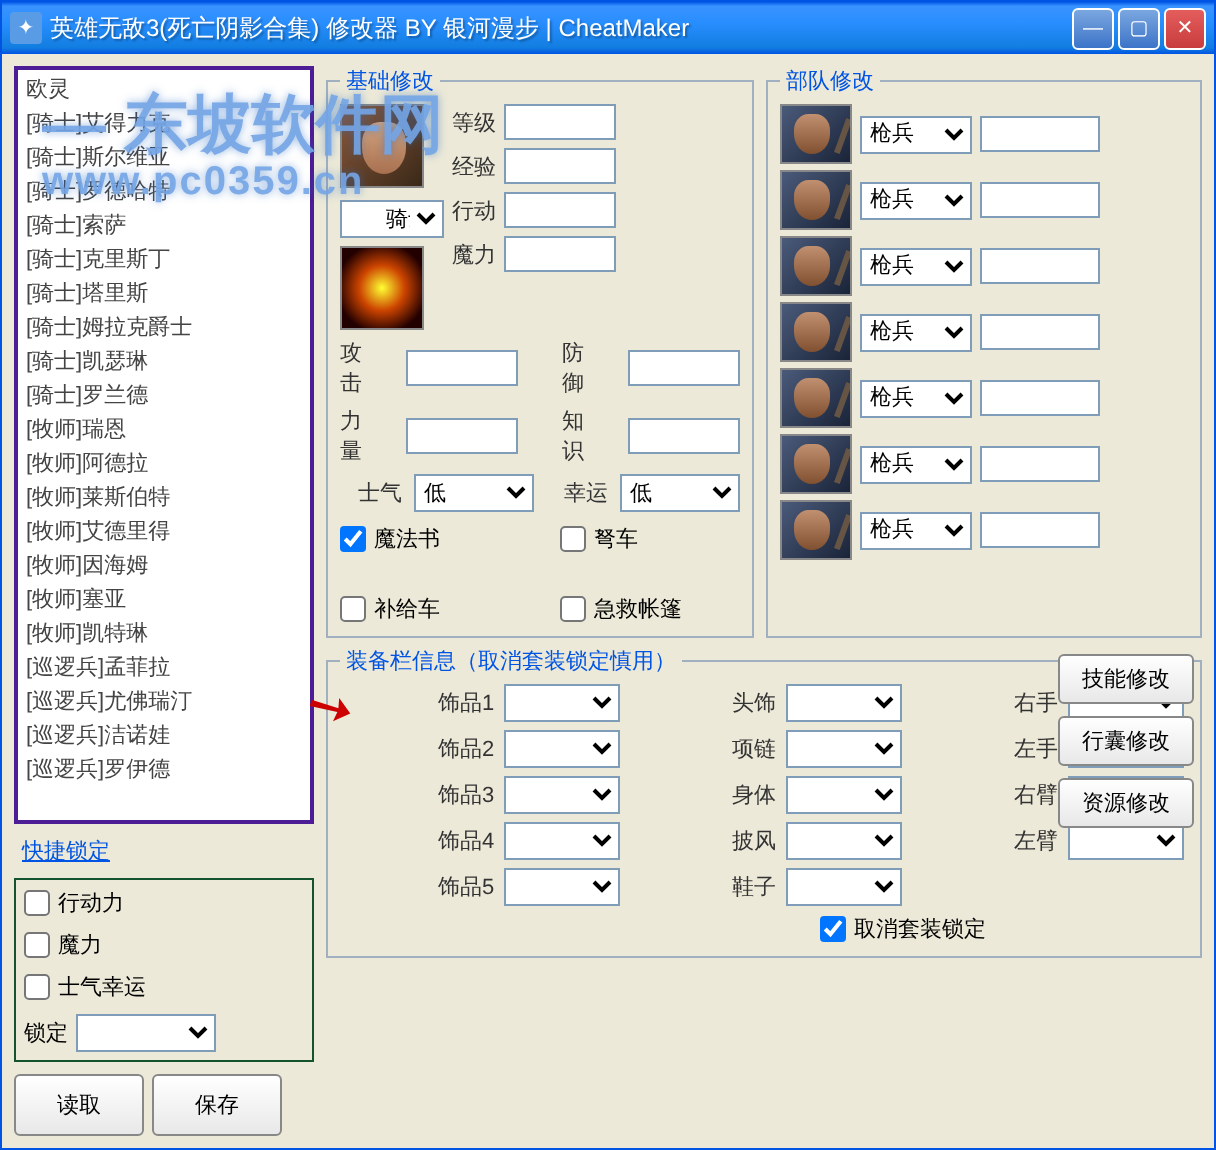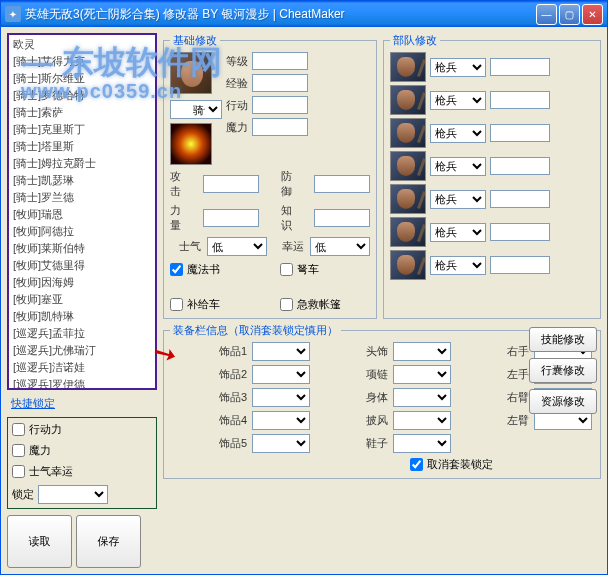--- a/index.html
+++ b/index.html
@@ -16,21 +16,21 @@
 .content { display: flex; padding: 6px; gap: 6px; height: calc(100% - 26px); position: relative; }
 .left-col { width: 150px; display: flex; flex-direction: column; gap: 4px; }
 .hero-list { border: 2px solid #4c1d95; height: 396px; overflow-y: auto; background: #fff; font-size: 11px; }
 .hero-list-inner { padding: 1px; }
 .hero-item { padding: 1px 3px; white-space: nowrap; color: #444; cursor: pointer; }
 .shortcut-lock { color: #0054e3; text-decoration: underline; cursor: pointer; padding: 2px 4px; }
 .left-opts { border: 1px solid #14532d; padding: 4px; display: flex; flex-direction: column; gap: 6px; }
 .chk-row { display: flex; align-items: center; gap: 4px; }
 .lock-row { display: flex; align-items: center; gap: 4px; }
 .btn-row { display: flex; gap: 4px; margin-top: 2px; }
-.btn { background: linear-gradient(#fff, #e8e8e8); border: 1px solid #888; border-radius: 3px; padding: 18px 0; font-size: 11px; cursor: pointer; text-align: center; }
+.btn { background: linear-gradient(#fff, #e8e8e8); border: 1px solid #888; border-radius: 3px; padding: 7px 0; font-size: 11px; cursor: pointer; text-align: center; }
 .btn.big { width: 65px; }
 .right-col { flex: 1; display: flex; flex-direction: column; gap: 4px; }
 .top-panels { display: flex; gap: 6px; }
 fieldset { border: 1px solid #a0b0c0; padding: 4px 6px 6px; font-size: 11px; }
 legend { color: #0054e3; padding: 0 3px; }
 .basic-panel { width: 212px; }
 .troop-panel { flex: 1; }
 .portrait-row { display: flex; gap: 4px; align-items: flex-start; margin-bottom: 4px; }
 .portraits { display: flex; flex-direction: column; gap: 4px; }
 .portrait { width: 42px; height: 42px; background: linear-gradient(135deg, #8b5a3c, #3a2818); border: 1px solid #888; position: relative; overflow: hidden; }

